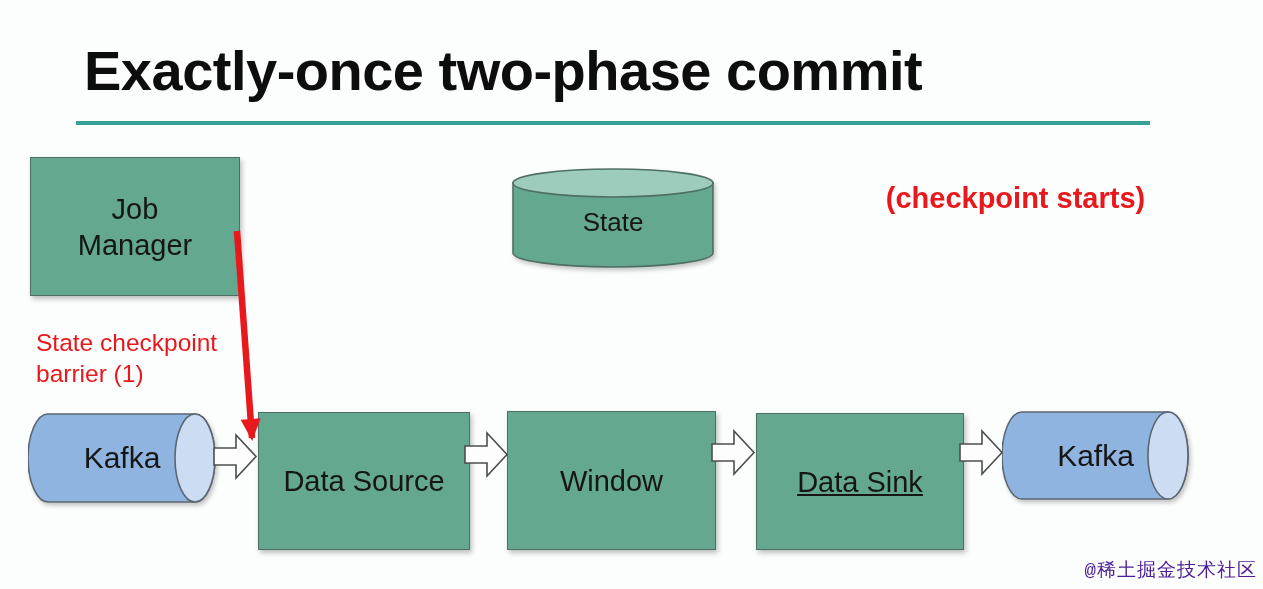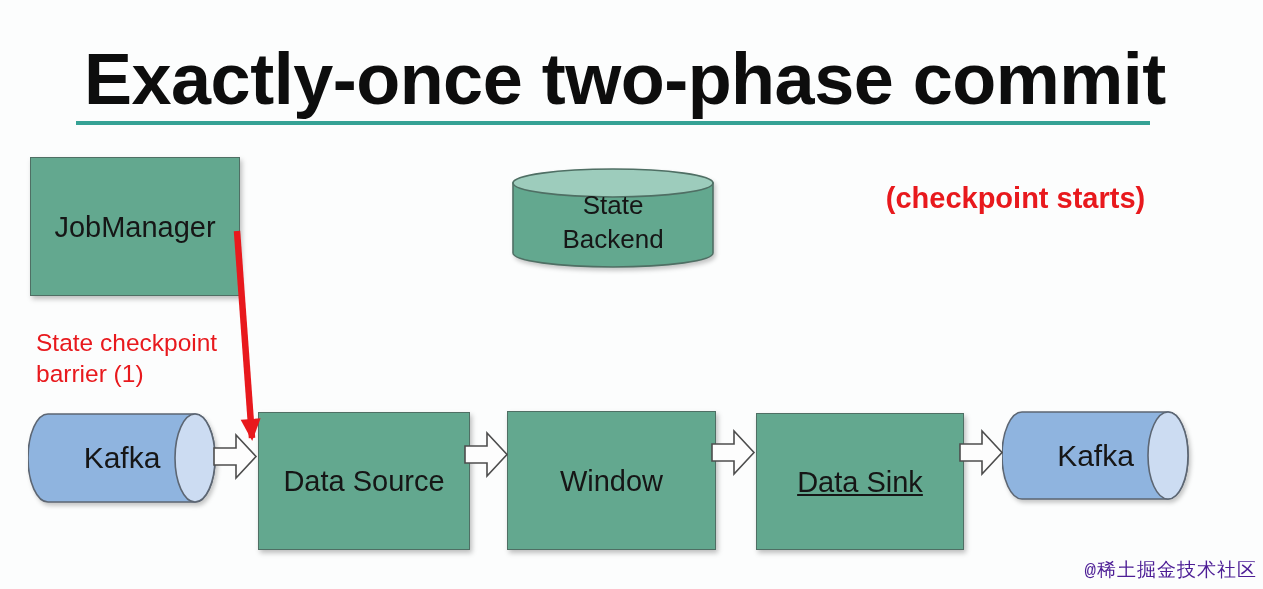--- a/index.html
+++ b/index.html
@@ -3,32 +3,32 @@
 <meta charset="utf-8">
 <style>
   html,body { margin:0; padding:0; background:#ffffff; }
   .canvas {
     position:relative; width:1263px; height:589px;
     background:#fcfdfd; overflow:hidden;
     font-family:"Liberation Sans", sans-serif;
   }
   .title {
     position:absolute; left:84px; top:38px; margin:0;
-    font-size:72px; font-weight:700; color:#0d0d0d; letter-spacing:-0.5px;
+    font-size:56px; font-weight:700; color:#0d0d0d; letter-spacing:-0.5px;
     white-space:nowrap;
     text-align:center;
   }
   .underline {
     position:absolute; left:76px; top:121px; width:1074px; height:4px;
     background:#35a295;
   }
   .node-box {
     position:absolute; background:#63a88f; border:1.6px solid #4f6f64;
     box-shadow:2px 3px 5px rgba(0,0,0,0.25);
-    display:flex; align-items:center; justify-content:center;
+    display:flex; flex-direction:column; align-items:center; justify-content:center;
     color:#161616; font-size:29px; line-height:36px; text-align:center;
   }
   .job-manager { left:30px; top:157px; width:208px; height:137px; }
   .data-source { left:258px; top:412px; width:210px; height:136px; }
   .window-box  { left:507px; top:411px; width:207px; height:137px; }
   .data-sink   { left:756px; top:413px; width:206px; height:135px;text-decoration:underline; }
 
   .cyl { position:absolute; }
   .cyl svg { position:absolute; left:0; top:0; filter:drop-shadow(2px 3px 2px rgba(0,0,0,0.22)); }
   .cyl-label {
@@ -75,21 +75,20 @@
     <span>Manager</span>
   </div>
 
   <div class="cyl state-backend">
     <svg width="202" height="100" viewBox="0 0 202 100">
       <path d="M1,15 V85 A100,14 0 0 0 201,85 V15 Z" fill="#63a88f" stroke="#4f6f64" stroke-width="1.6"></path>
       <ellipse cx="101" cy="15" rx="100" ry="14" fill="#9dccbc" stroke="#4f6f64" stroke-width="1.6"></ellipse>
     </svg>
     <div class="cyl-label">
       <span>State</span>
-      <span>Backend</span>
     </div>
   </div>
 
   <div class="pre-commit">
     <span class="annotation-line">(checkpoint starts)</span>
   </div>
   <div class="inject">
     <span class="annotation-line">State checkpoint</span>
     <span class="annotation-line">barrier (1)</span>
   </div>

